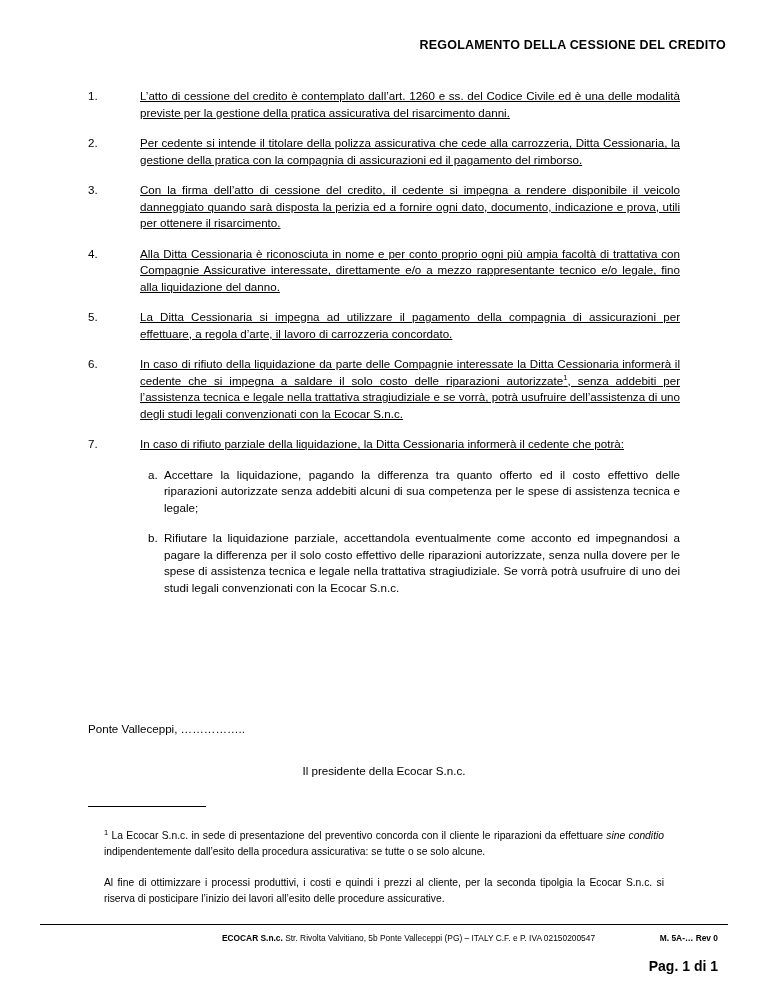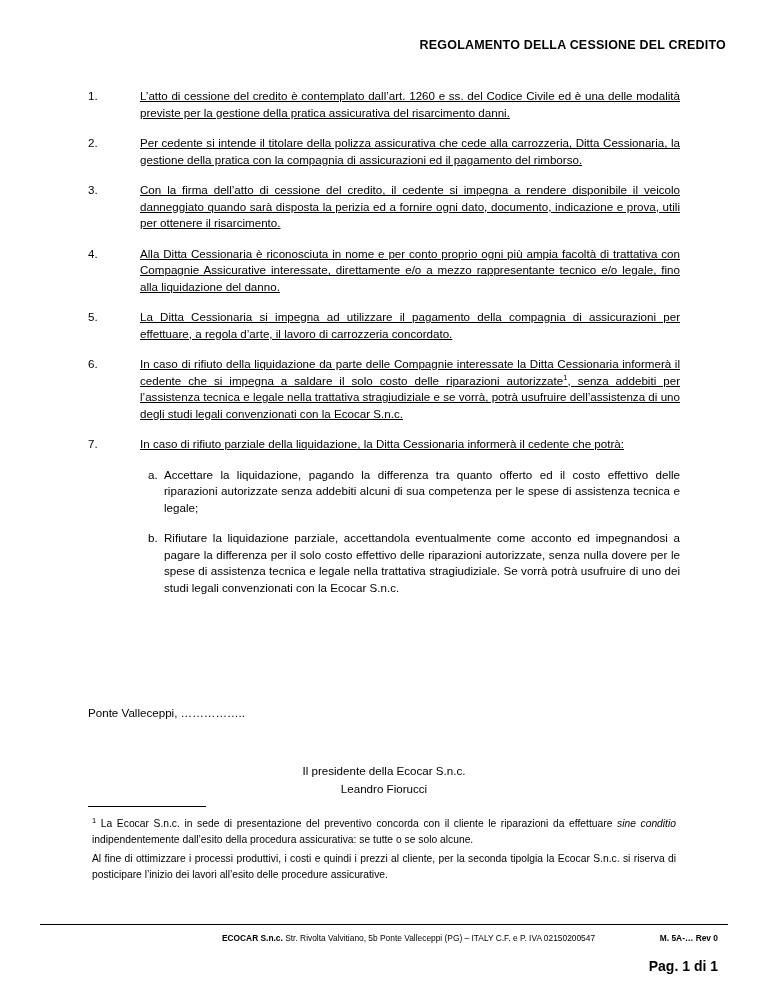--- a/index.html
+++ b/index.html
@@ -77,21 +77,21 @@
     line-height: 16.5px;
     text-align: justify;
   }
   sup.fnref {
     font-size: 7.5px;
     vertical-align: super;
     line-height: 0;
   }
   .signature-place {
     position: absolute;
-    top: 706px;
+    top: 722px;
     left: 88px;
     font-size: 11.6px;
   }
   .signature-block {
     position: absolute;
     top: 762px;
     left: 88px;
     width: 592px;
     text-align: center;
     font-size: 11.6px;
@@ -119,21 +119,21 @@
   }
   .footnotes .fn-mark {
     font-size: 7.5px;
     vertical-align: super;
     line-height: 0;
   }
   .footnotes .it {
     font-style: italic;
   }
   .fn-para {
-    margin: 4px;
+    margin: 16px;
   }
   .footer-rule {
     position: absolute;
     top: 924px;
     left: 40px;
     width: 688px;
     height: 1px;
     background: #000000;
   }
   .footer {
@@ -225,21 +225,20 @@
         <div class="sub-text">Rifiutare la liquidazione parziale, accettandola eventualmente come acconto ed impegnandosi a pagare la differenza per il solo costo effettivo delle riparazioni autorizzate, senza nulla dovere per le spese di assistenza tecnica e legale nella trattativa stragiudiziale. Se vorrà potrà usufruire di uno dei studi legali convenzionati con la Ecocar S.n.c.</div>
       </div>
     </div>
 
   </div>
 
   <div class="signature-place">Ponte Valleceppi, ……………..</div>
 
   <div class="signature-block">
     <span>Il presidente della Ecocar S.n.c.</span>
-    <span class="line2">Leandro Fiorucci</span>
   </div>
 
   <div class="footnote-rule"></div>
 
   <div class="footnotes">
     <p class="fn-para"><span class="fn-mark">1</span><span> La Ecocar S.n.c. in sede di presentazione del preventivo concorda con il cliente le riparazioni da effettuare </span><span class="it">sine conditio</span><span> indipendentemente dall’esito della procedura assicurativa: se tutte o se solo alcune.</span></p>
     <p class="fn-para">Al fine di ottimizzare i processi produttivi, i costi e quindi i prezzi al cliente, per la seconda tipolgia la Ecocar S.n.c. si riserva di posticipare l’inizio dei lavori all’esito delle procedure assicurative.</p>
   </div>
 
   <div class="footer-rule"></div>

